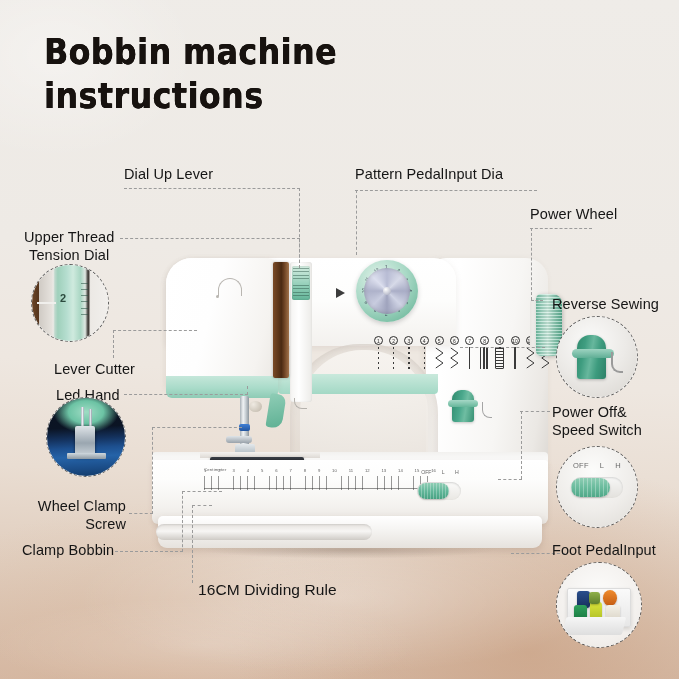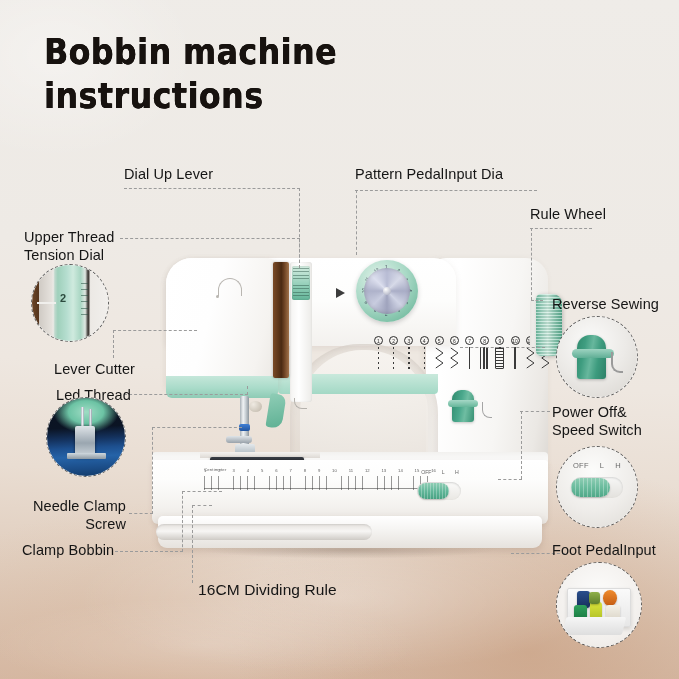--- a/index.html
+++ b/index.html
@@ -635,30 +635,30 @@
 <div class="ln h" style="left:520px; top:411px; width:30px;"></div>
 <div class="ln v" style="left:521px; top:411px; height:68px;"></div>
 <div class="ln h" style="left:498px; top:479px; width:24px;"></div>
 
 <div class="ln h" style="left:511px; top:553px; width:54px;"></div>
 
 <div class="lbl" style="left:124px; top:166px;">Dial Up Lever</div>
 
 <div class="lbl" style="left:355px; top:166px;">Pattern PedalInput Dia</div>
 
-<div class="lbl" style="left:530px; top:206px;">Rule Wheel</div>
-
-<div class="lbl" style="left:24px; top:229px;">Upper Thread
+<div class="lbl" style="left:530px; top:206px;">Power Wheel</div>
+
+<div class="lbl" style="left:24px; top:229px;text-align:center;">Upper Thread
 Tension Dial</div>
 
 <div class="lbl" style="left:54px; top:361px;">Lever Cutter</div>
 
-<div class="lbl" style="left:56px; top:387px;">Led Thread</div>
-
-<div class="lbl r" style="left:0px; top:498px; width:126px;">Needle Clamp
+<div class="lbl" style="left:56px; top:387px;">Led Hand</div>
+
+<div class="lbl r" style="left:0px; top:498px; width:126px;">Wheel Clamp
 Screw</div>
 
 <div class="lbl" style="left:22px; top:542px;">Clamp Bobbin</div>
 
 <div class="lbl" style="left:198px; top:581px; font-size:15.5px;">16CM Dividing Rule</div>
 
 <div class="lbl" style="left:552px; top:296px;">Reverse Sewing</div>
 
 <div class="lbl" style="left:552px; top:404px;">Power Off&amp;
 Speed Switch</div>

